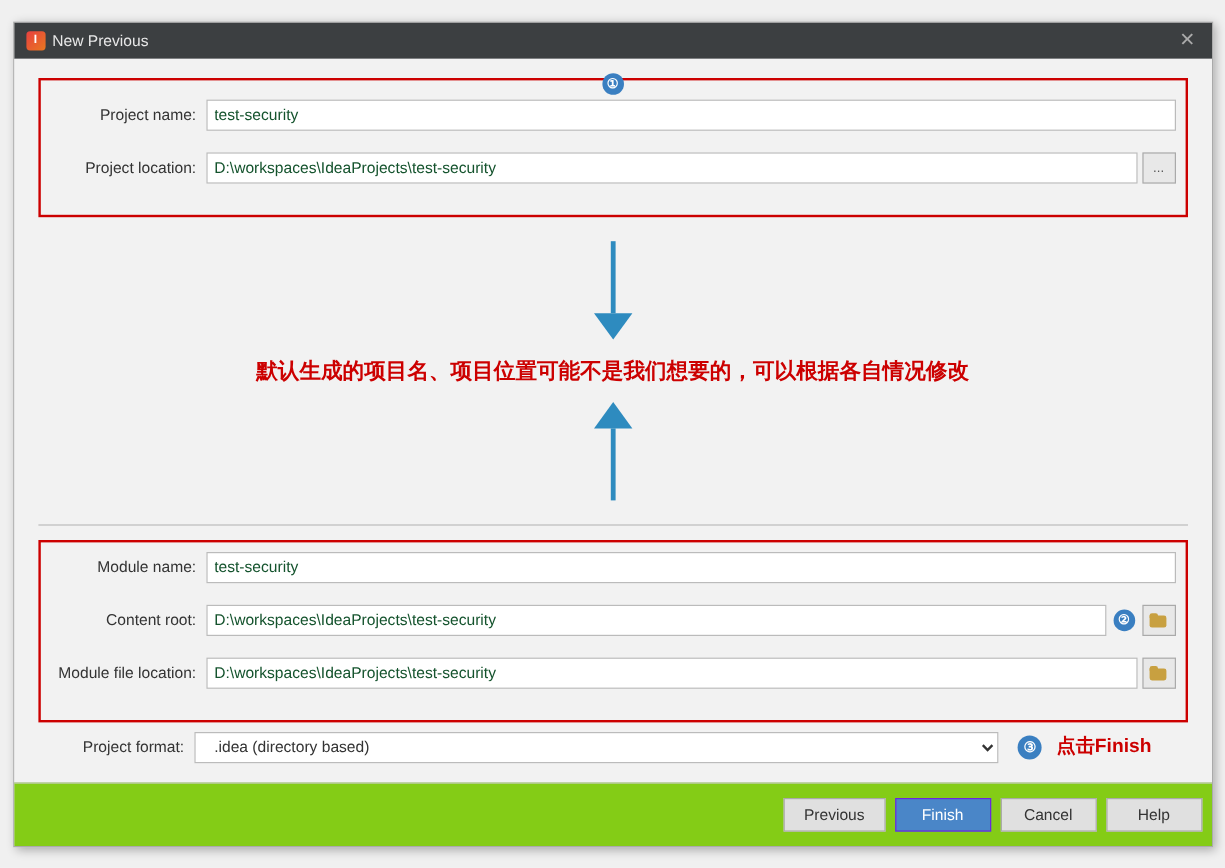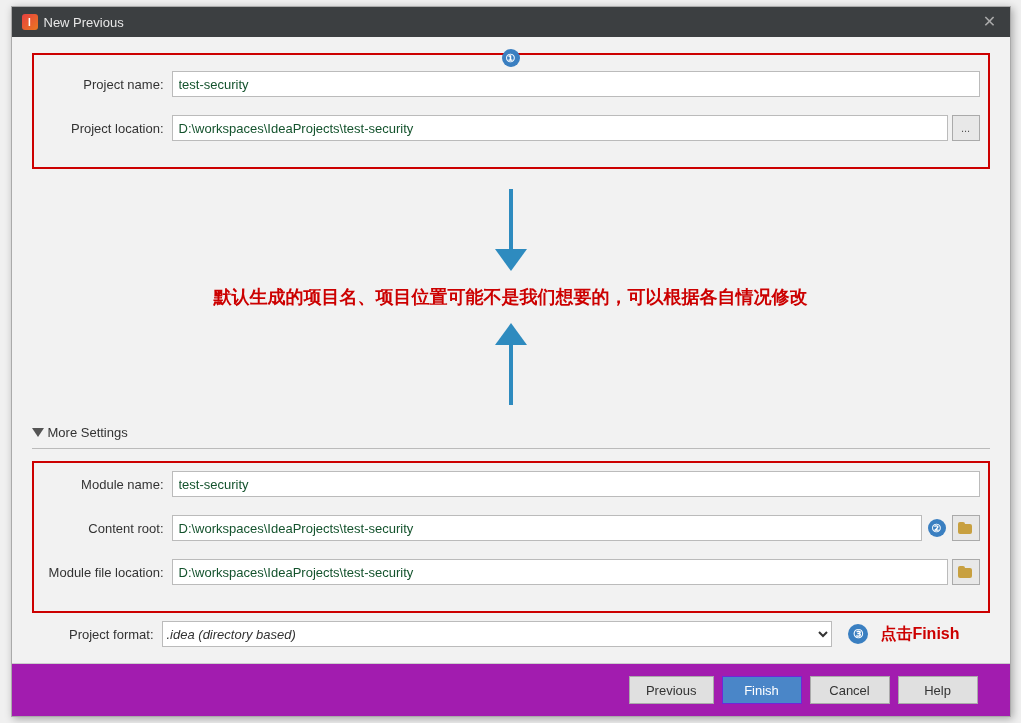--- a/index.html
+++ b/index.html
@@ -186,22 +186,21 @@
       gap: 6px;
       flex: 1;
     }
     .format-select {
       flex: 1;
       height: 26px;
       border: 1px solid #bbb;
       background: white;
       font-size: 13px;
       color: #333;
-      padding: 2px 0;
-      font-style: italic;
+      padding: 2px 12px;
     }
     .badge3-wrap {
       position: relative;
       display: flex;
       align-items: center;
       justify-content: flex-end;
       margin-right: 30px;
     }
     .badge3 {
       display: inline-flex;
@@ -218,24 +217,24 @@
     }
     .badge3-text {
       color: #cc0000;
       font-size: 16px;
       font-weight: bold;
     }
     .footer {
       display: flex;
       justify-content: flex-end;
       align-items: center;
-      padding: 12px 32px;
+      padding: 12px 8px;
       gap: 8px;
       border-top: 1px solid #ccc;
-      background: #a21caf;
+      background: #84cc16;
     }
     .btn {
       height: 28px;
       min-width: 80px;
       padding: 0 16px;
       border: 1px solid #aaa;
       background: #e0e0e0;
       cursor: pointer;
       font-size: 13px;
       color: #333;
@@ -326,24 +325,20 @@
     <div class="caption-text">默认生成的项目名、项目位置可能不是我们想要的，可以根据各自情况修改</div>
 
     <div style="display:flex;flex-direction:column;align-items:center;margin-bottom:20px;">
       <div class="arrow-up">
         <div class="arrow-head-up"></div>
         <div class="arrow-line-v"></div>
       </div>
     </div>
 
     <div class="more-settings-section">
-      <div class="more-settings-header">
-        <div class="triangle-down"></div>
-        <span>More Settings</span>
-      </div>
       <hr class="separator-line">
 
       <div class="red-box">
 
         <div class="form-row">
           <span class="form-label">Module name:</span>
           <div class="form-input-wrap">
             <input class="form-input" type="text" value="test-security" style="">
           </div>
         </div>

